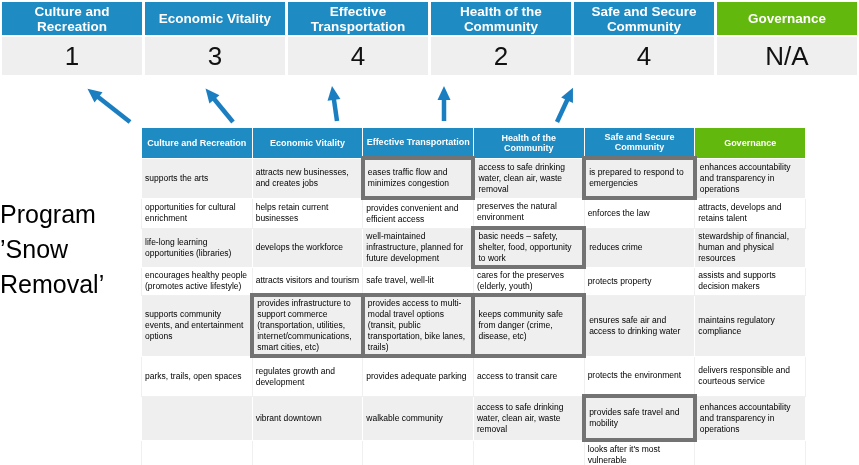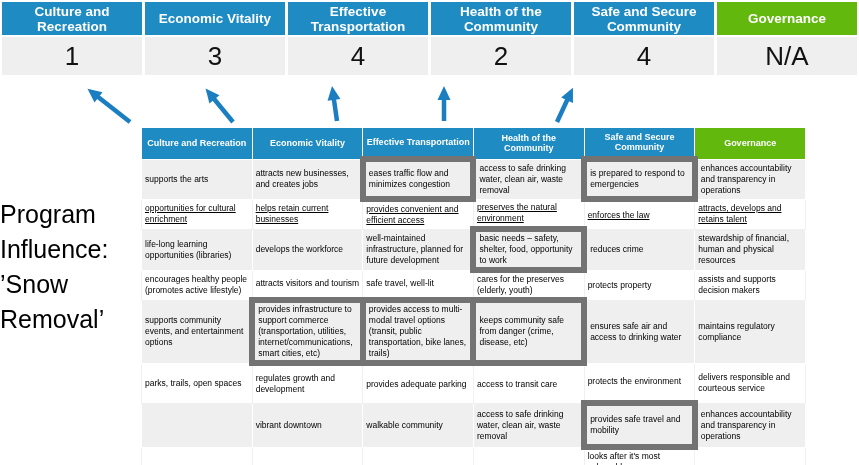--- a/index.html
+++ b/index.html
@@ -45,21 +45,21 @@
     height:26px;padding:1px 2px;text-align:center;vertical-align:middle;
     border:1px solid #fff;line-height:10px;overflow:hidden;
   }
   th.green{background:var(--green);}
   td{
     font-size:8.5px;line-height:11px;padding:1px 3px;vertical-align:middle;
     color:#000;border:1px solid #fff;overflow:hidden;box-sizing:border-box;
   }
   tr.gray td{background:var(--gray);}
   tr.white td{background:#fff;border:1px solid #f0f0f0;}
-  td.hl{background:var(--yellow);border:6px solid #737373;}
+  td.hl{background:var(--yellow);border:4px solid #737373;}
 </style>
 </head>
 <body>
 
 <div id="summary-band">
     <div class="sum-h">Culture and Recreation</div>
     <div class="sum-h">Economic Vitality</div>
     <div class="sum-h">Effective Transportation</div>
     <div class="sum-h">Health of the Community</div>
     <div class="sum-h">Safe and Secure Community</div>
@@ -80,21 +80,20 @@
   </defs>
   <line x1="130" y1="44" x2="93" y2="15" stroke="#1b7ec1" stroke-width="4.5" marker-end="url(#ah)"></line>
   <line x1="233" y1="44" x2="210" y2="16" stroke="#1b7ec1" stroke-width="4.5" marker-end="url(#ah)"></line>
   <line x1="337" y1="43" x2="333" y2="15" stroke="#1b7ec1" stroke-width="4.5" marker-end="url(#ah)"></line>
   <line x1="444" y1="43" x2="444" y2="15" stroke="#1b7ec1" stroke-width="4.5" marker-end="url(#ah)"></line>
   <line x1="557" y1="44" x2="570" y2="16" stroke="#1b7ec1" stroke-width="4.5" marker-end="url(#ah)"></line>
 </svg>
 
 <div id="program-label">
   <span>Program</span>
-  <span>Influence:</span>
   <span>’Snow</span>
   <span>Removal’</span>
 </div>
 
 <div id="matrix-wrap">
   <table>
     <thead>
         <tr>
           <th class="">Culture and Recreation</th>
           <th class="">Economic Vitality</th>
@@ -106,21 +105,21 @@
       </thead>
     <tbody>
         <tr class="gray" style="height: 40px;">
           <td>supports the arts</td>
           <td>attracts new businesses, and creates jobs</td>
           <td class="hl">eases traffic flow and minimizes congestion</td>
           <td>access to safe drinking water, clean air, waste removal</td>
           <td class="hl">is prepared to respond to emergencies</td>
           <td>enhances accountability and transparency in operations</td>
         </tr>
-        <tr class="white" style="height: 30px; text-decoration: underline;">
+        <tr class="white" style="height: 30px;">
           <td>opportunities for cultural enrichment</td>
           <td class="hl">helps retain current businesses</td>
           <td class="hl">provides convenient and efficient access</td>
           <td>preserves the natural environment</td>
           <td>enforces the law</td>
           <td>attracts, develops and retains talent</td>
         </tr>
         <tr class="gray" style="height: 26px;">
           <td>life-long learning opportunities (libraries)</td>
           <td>develops the workforce</td>

